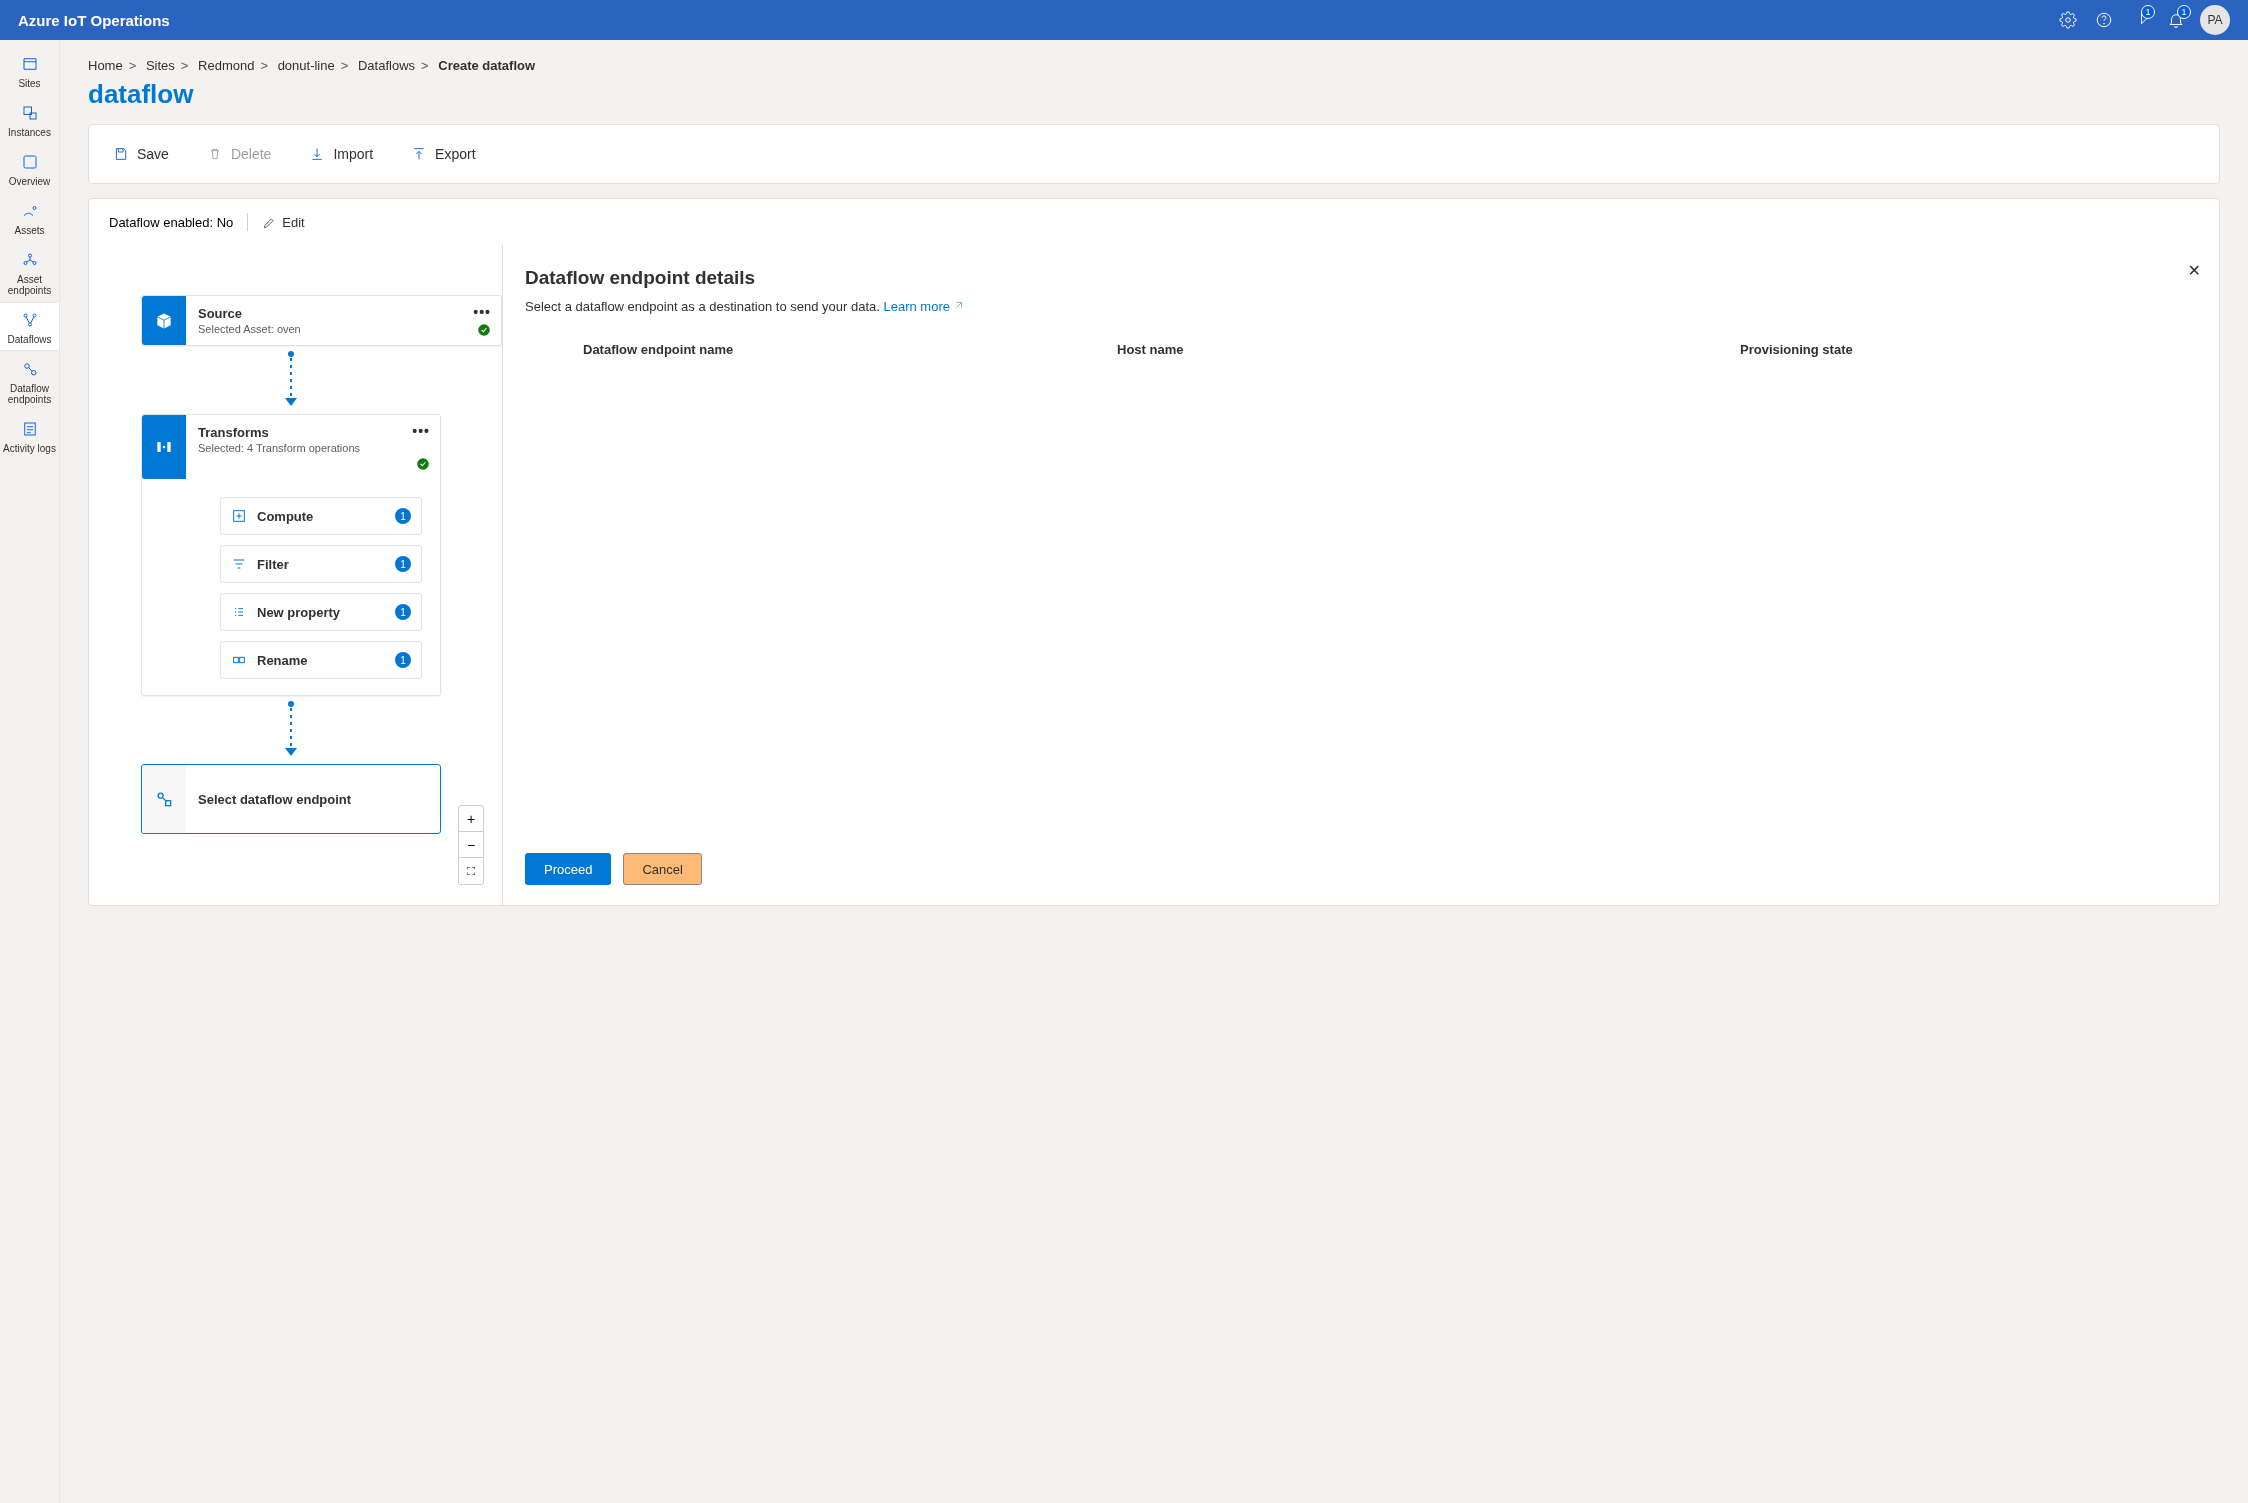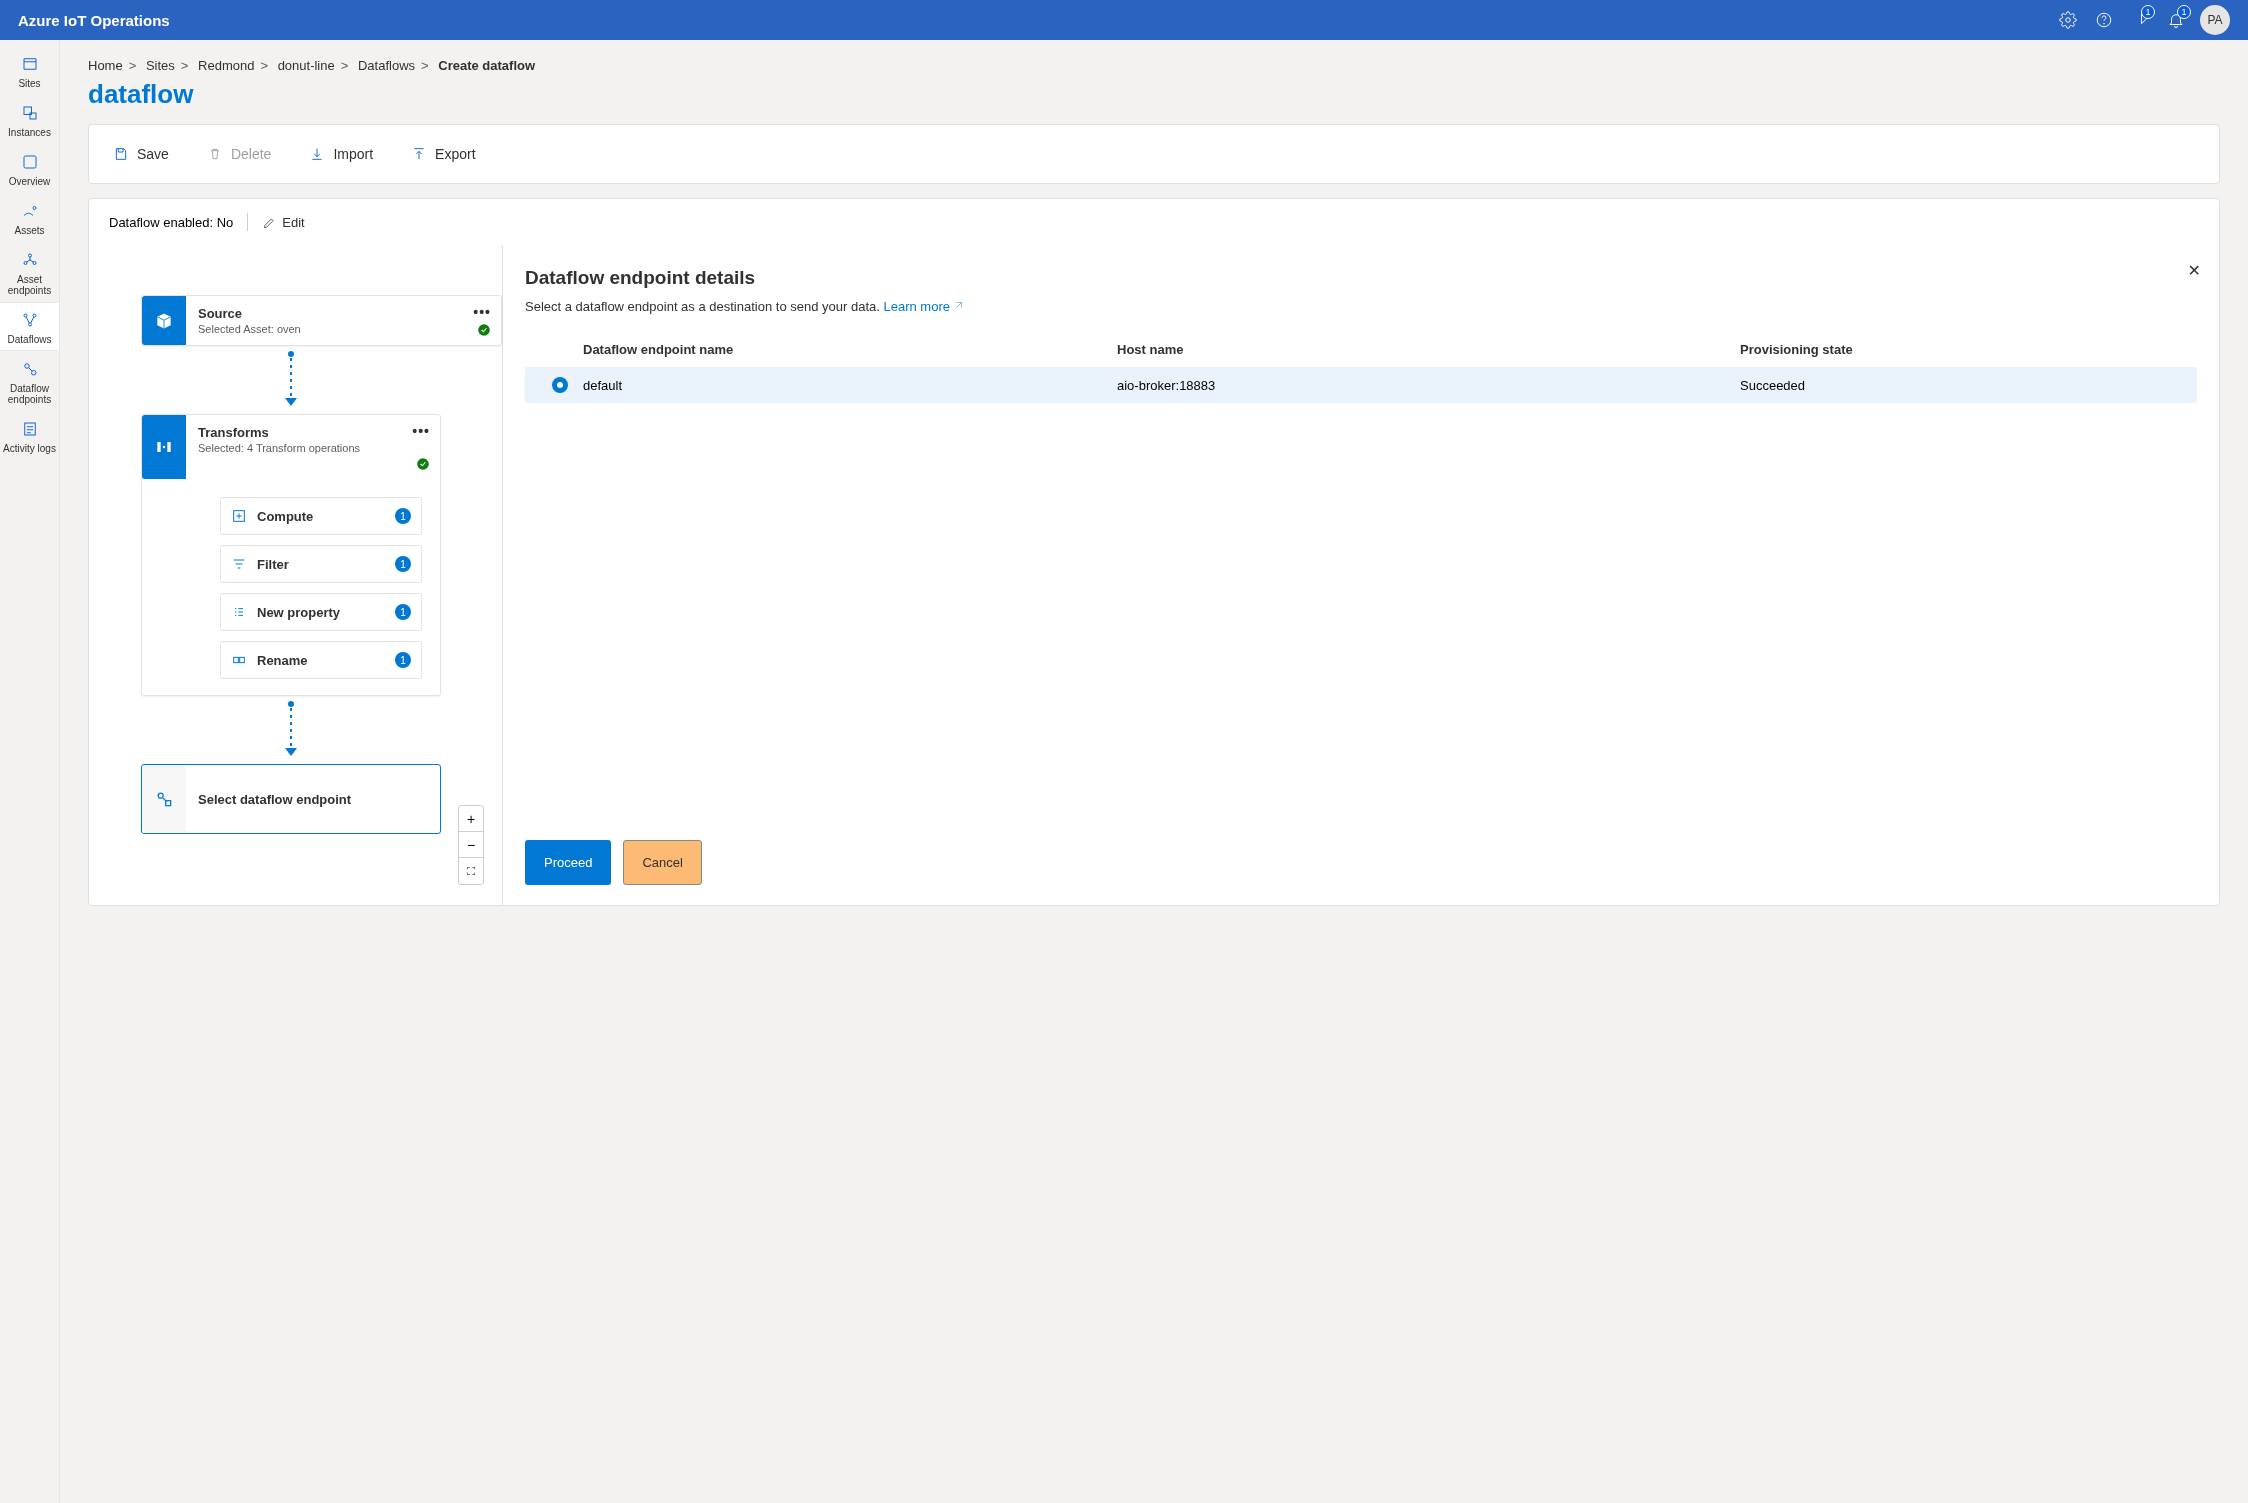--- a/index.html
+++ b/index.html
@@ -95,21 +95,21 @@
 .learn-link { color:var(--accent); text-decoration:none; }
 .learn-link svg { width:12px; height:12px; vertical-align:-1px; margin-left:2px; stroke:var(--accent); fill:none; }
 
 .ep-table { margin-top:18px; width:100%; }
 .ep-head, .ep-row { display:grid; grid-template-columns:46px 1.2fr 1.4fr 1fr; align-items:center; padding:10px 12px; font-size:13px; }
 .ep-head { color:#323130; font-weight:600; }
 .ep-row { background:#eaf2fb; border-radius:2px; cursor:pointer; }
 .radio { width:16px; height:16px; border-radius:50%; border:5px solid var(--accent); background:#fff; margin:auto; }
 
 .footer-btns { margin-top:auto; display:flex; gap:12px; }
-.btn { height:45px; padding:0 18px; border-radius:3px; font-size:13px; cursor:pointer; border:1px solid transparent; display:flex; align-items:center; }
+.btn { height:32px; padding:0 18px; border-radius:3px; font-size:13px; cursor:pointer; border:1px solid transparent; display:flex; align-items:center; }
 .btn-primary { background:var(--accent); color:#fff; }
 .btn-secondary { background:#fdba74; border-color:#8a8886; color:#323130; }
 </style>
 </head>
 <body>
 
 <div class="topbar">
   <div class="topbar-title">Azure IoT Operations</div>
   <div class="topbar-spacer"></div>
   <div class="topbar-icon">
@@ -400,28 +400,20 @@
                 </svg></a>
           </div>
 
           <div class="ep-table">
             <div class="ep-head">
               <div></div>
               <div>Dataflow endpoint name</div>
               <div>Host name</div>
               <div>Provisioning state</div>
             </div>
-            <div class="ep-row">
-              <div>
-                  <div class="radio"></div>
-                </div>
-              <div>default</div>
-              <div>aio-broker:18883</div>
-              <div>Succeeded</div>
-            </div>
           </div>
 
           <div class="footer-btns">
             <button class="btn btn-primary">Proceed</button>
             <button class="btn btn-secondary">Cancel</button>
           </div>
         </div>
       </div>
     </div>
   </div>

